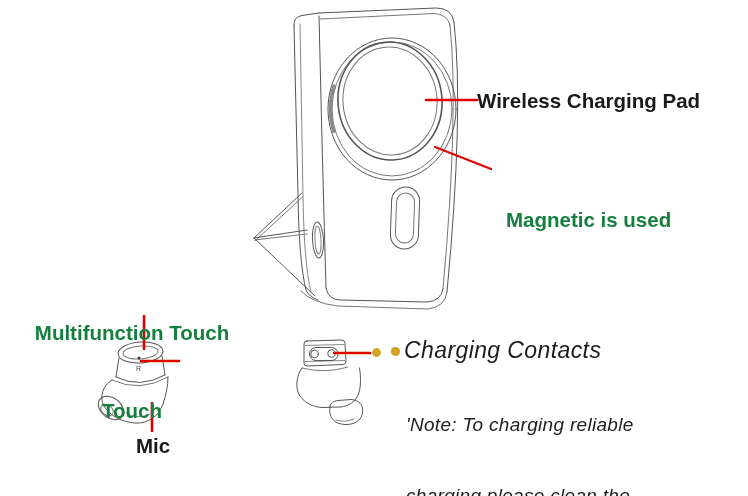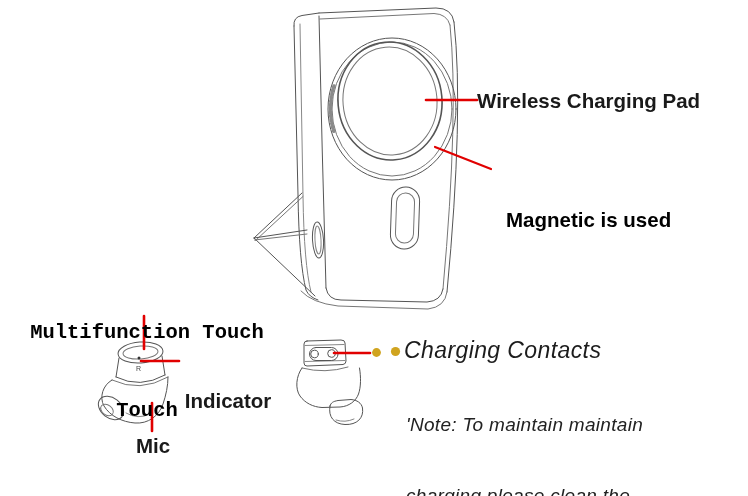--- a/index.html
+++ b/index.html
@@ -3,25 +3,25 @@
 <meta charset="utf-8">
 <style>
   html,body{margin:0;padding:0;background:#fff;}
   .canvas{
     position:relative;width:748px;height:496px;background:#ffffff;overflow:hidden;
     font-family:"Liberation Sans",sans-serif;color:#1a1a1a;
   }
   .sketch{position:absolute;left:0;top:0;}
   .lbl{position:absolute;white-space:pre;}
   .lbl-bold{font-weight:700;font-size:20.5px;line-height:25px;color:#1a1a1a;}
-  .lbl-bold2{font-weight:700;font-size:20.5px;line-height:26px;color:#000000;}
+  .lbl-bold2{font-weight:700;font-size:20.5px;line-height:26px;color:#15803d;}
   .center{text-align:center;}
   .lbl-wireless{left:477px;top:88px;}
   .lbl-magnetic{left:506px;top:155px;}
-  .lbl-multifunction{left:17px;top:268px;width:260px;font-family:Liberation Mono, monospace;}
+  .lbl-multifunction{left:2px;top:268px;width:260px;}
   .lbl-led{left:148px;top:338px;width:160px;line-height:25px;}
   .lbl-mic{left:113px;top:433px;width:80px;}
   .lbl-contacts{
     left:404px;top:337px;font-style:italic;font-size:23px;line-height:27px;
     letter-spacing:.4px;color:#1c1c1c;
   }
   .lbl-note{
     left:406px;top:366px;font-style:italic;font-size:19px;line-height:23.5px;
     letter-spacing:.3px;color:#222;
   }
@@ -127,28 +127,27 @@
   <div class="lbl lbl-bold2 lbl-magnetic">
     <span style="display:block;">Magnetic is used</span>
   </div>
 
   <div class="lbl lbl-bold2 lbl-multifunction center">
     <span style="display:block;">Multifunction Touch</span>
     <span style="display:block;">Touch</span>
   </div>
 
   <div class="lbl lbl-bold lbl-led center">
-    <span style="display:block;">Indicator</span>
   </div>
 
   <div class="lbl lbl-bold lbl-mic center">Mic</div>
 
   <div class="lbl lbl-contacts">Charging Contacts</div>
 
   <div class="lbl lbl-note">
-    <span>'Note: To maintain maintain</span>
+    <span>'Note: To charging reliable</span>
     <span>charging please clean the</span>
     
     
     
   </div>
 
 </div>
 
 </body></html>

